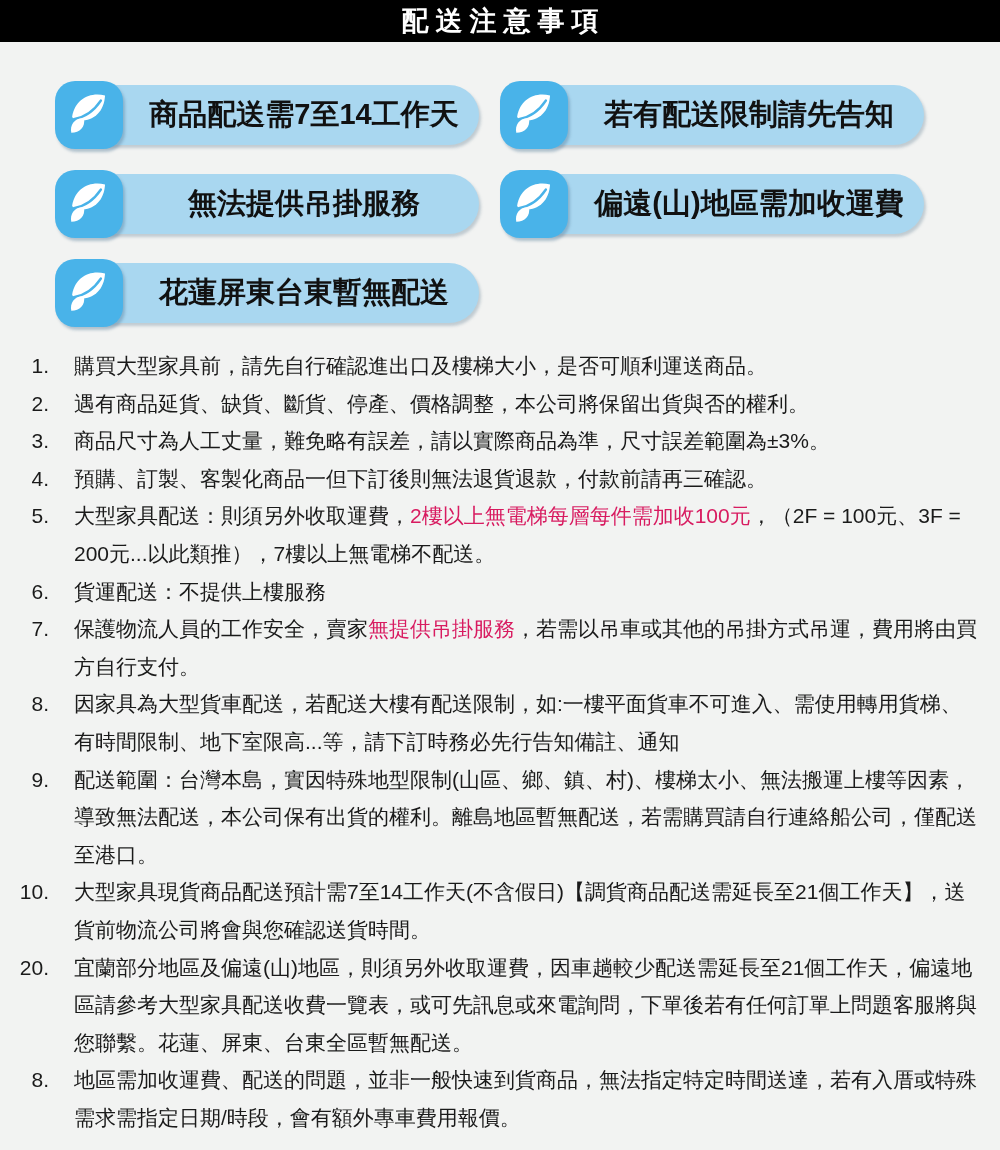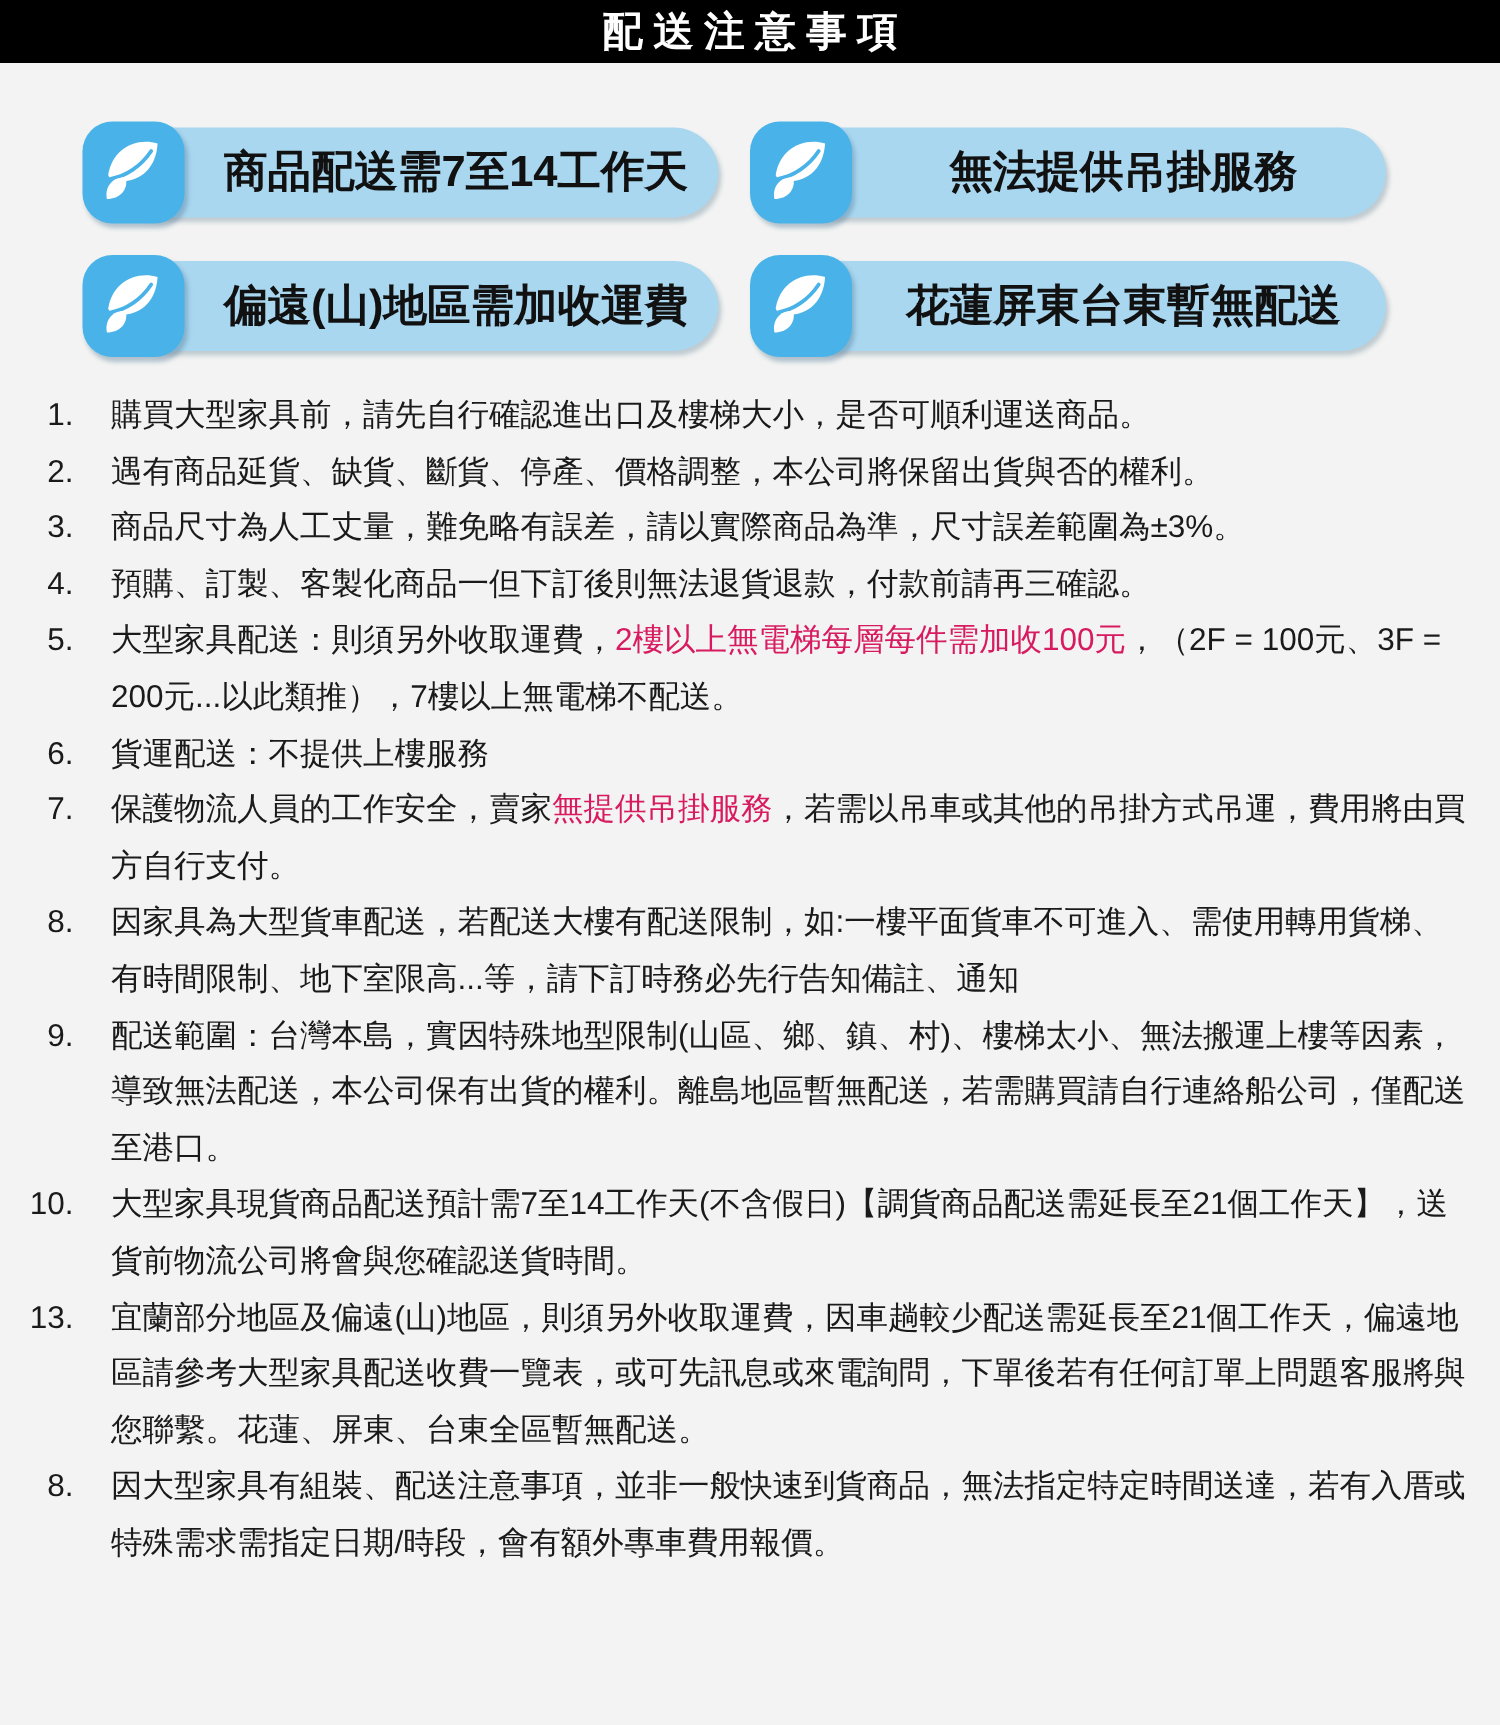--- a/index.html
+++ b/index.html
@@ -75,20 +75,31 @@
     <span class="badge-icon">
       <svg viewBox="0 0 64 64" aria-hidden="true">
         <path d="M51 9 C 33 4 15 14 12 34 C 13 37 16 39 21 39 C 39 39 50 27 51 9 Z" fill="#ffffff"></path>
         <path d="M14 37 C 26 35 38 27 46 15" fill="none" stroke="#49b3e9" stroke-width="3" stroke-linecap="round"></path>
         <path d="M11 53 C 9 44 15 35 26 36 C 28 46 21 53 11 53 Z" fill="#ffffff"></path>
       </svg>
     </span>
     <span class="badge-label">商品配送需7至14工作天</span>
   </div>
 
+  <div class="badge">
+    <span class="badge-pill"></span>
+    <span class="badge-icon">
+      <svg viewBox="0 0 64 64" aria-hidden="true">
+        <path d="M51 9 C 33 4 15 14 12 34 C 13 37 16 39 21 39 C 39 39 50 27 51 9 Z" fill="#ffffff"></path>
+        <path d="M14 37 C 26 35 38 27 46 15" fill="none" stroke="#49b3e9" stroke-width="3" stroke-linecap="round"></path>
+        <path d="M11 53 C 9 44 15 35 26 36 C 28 46 21 53 11 53 Z" fill="#ffffff"></path>
+      </svg>
+    </span>
+    <span class="badge-label">若有配送限制請先告知</span>
+  </div>
 
   <div class="badge">
     <span class="badge-pill"></span>
     <span class="badge-icon">
       <svg viewBox="0 0 64 64" aria-hidden="true">
         <path d="M51 9 C 33 4 15 14 12 34 C 13 37 16 39 21 39 C 39 39 50 27 51 9 Z" fill="#ffffff"></path>
         <path d="M14 37 C 26 35 38 27 46 15" fill="none" stroke="#49b3e9" stroke-width="3" stroke-linecap="round"></path>
         <path d="M11 53 C 9 44 15 35 26 36 C 28 46 21 53 11 53 Z" fill="#ffffff"></path>
       </svg>
     </span>
@@ -166,21 +177,21 @@
     <span class="note-num">9.</span>
     <span class="note-text"><span>配送範圍：台灣本島，實因特殊地型限制(山區、鄉、鎮、村)、樓梯太小、無法搬運上樓等因素，導致無法配送，本公司保有出貨的權利。離島地區暫無配送，若需購買請自行連絡船公司，僅配送至港口。</span></span>
   </div>
 
   <div class="note-item">
     <span class="note-num">10.</span>
     <span class="note-text"><span>大型家具現貨商品配送預計需7至14工作天(不含假日)【調貨商品配送需延長至21個工作天】，送貨前物流公司將會與您確認送貨時間。</span></span>
   </div>
 
   <div class="note-item">
-    <span class="note-num">13.</span>
+    <span class="note-num">20.</span>
     <span class="note-text"><span>宜蘭部分地區及偏遠(山)地區，則須另外收取運費，因車趟較少配送需延長至21個工作天，偏遠地區請參考大型家具配送收費一覽表，或可先訊息或來電詢問，下單後若有任何訂單上問題客服將與您聯繫。花蓮、屏東、台東全區暫無配送。</span></span>
   </div>
 
   <div class="note-item">
     <span class="note-num">8.</span>
-    <span class="note-text"><span>因大型家具有組裝、配送注意事項，並非一般快速到貨商品，無法指定特定時間送達，若有入厝或特殊需求需指定日期/時段，會有額外專車費用報價。</span></span>
+    <span class="note-text"><span>地區需加收運費、配送的問題，並非一般快速到貨商品，無法指定特定時間送達，若有入厝或特殊需求需指定日期/時段，會有額外專車費用報價。</span></span>
   </div>
 </div>
 
 </body></html>

